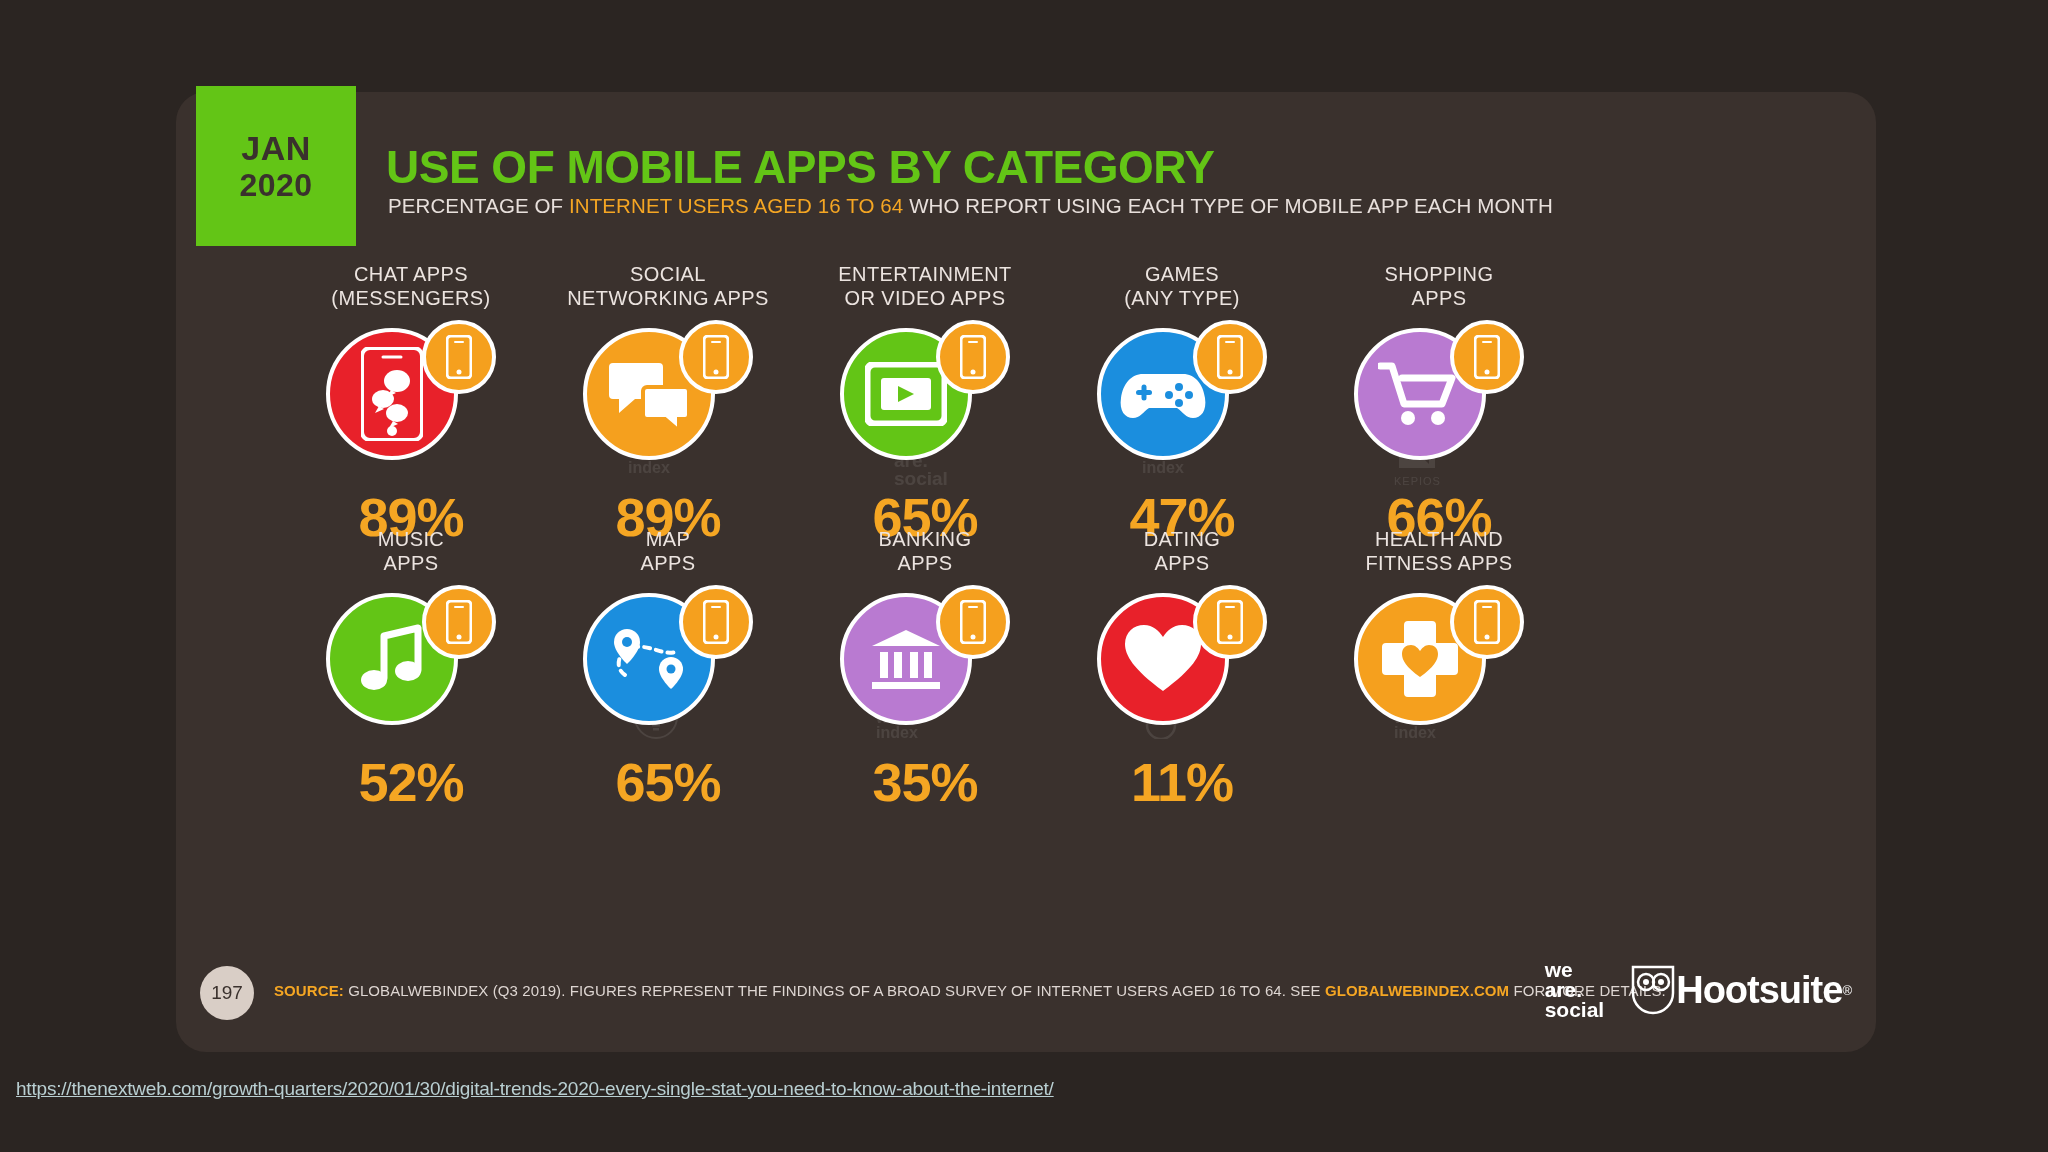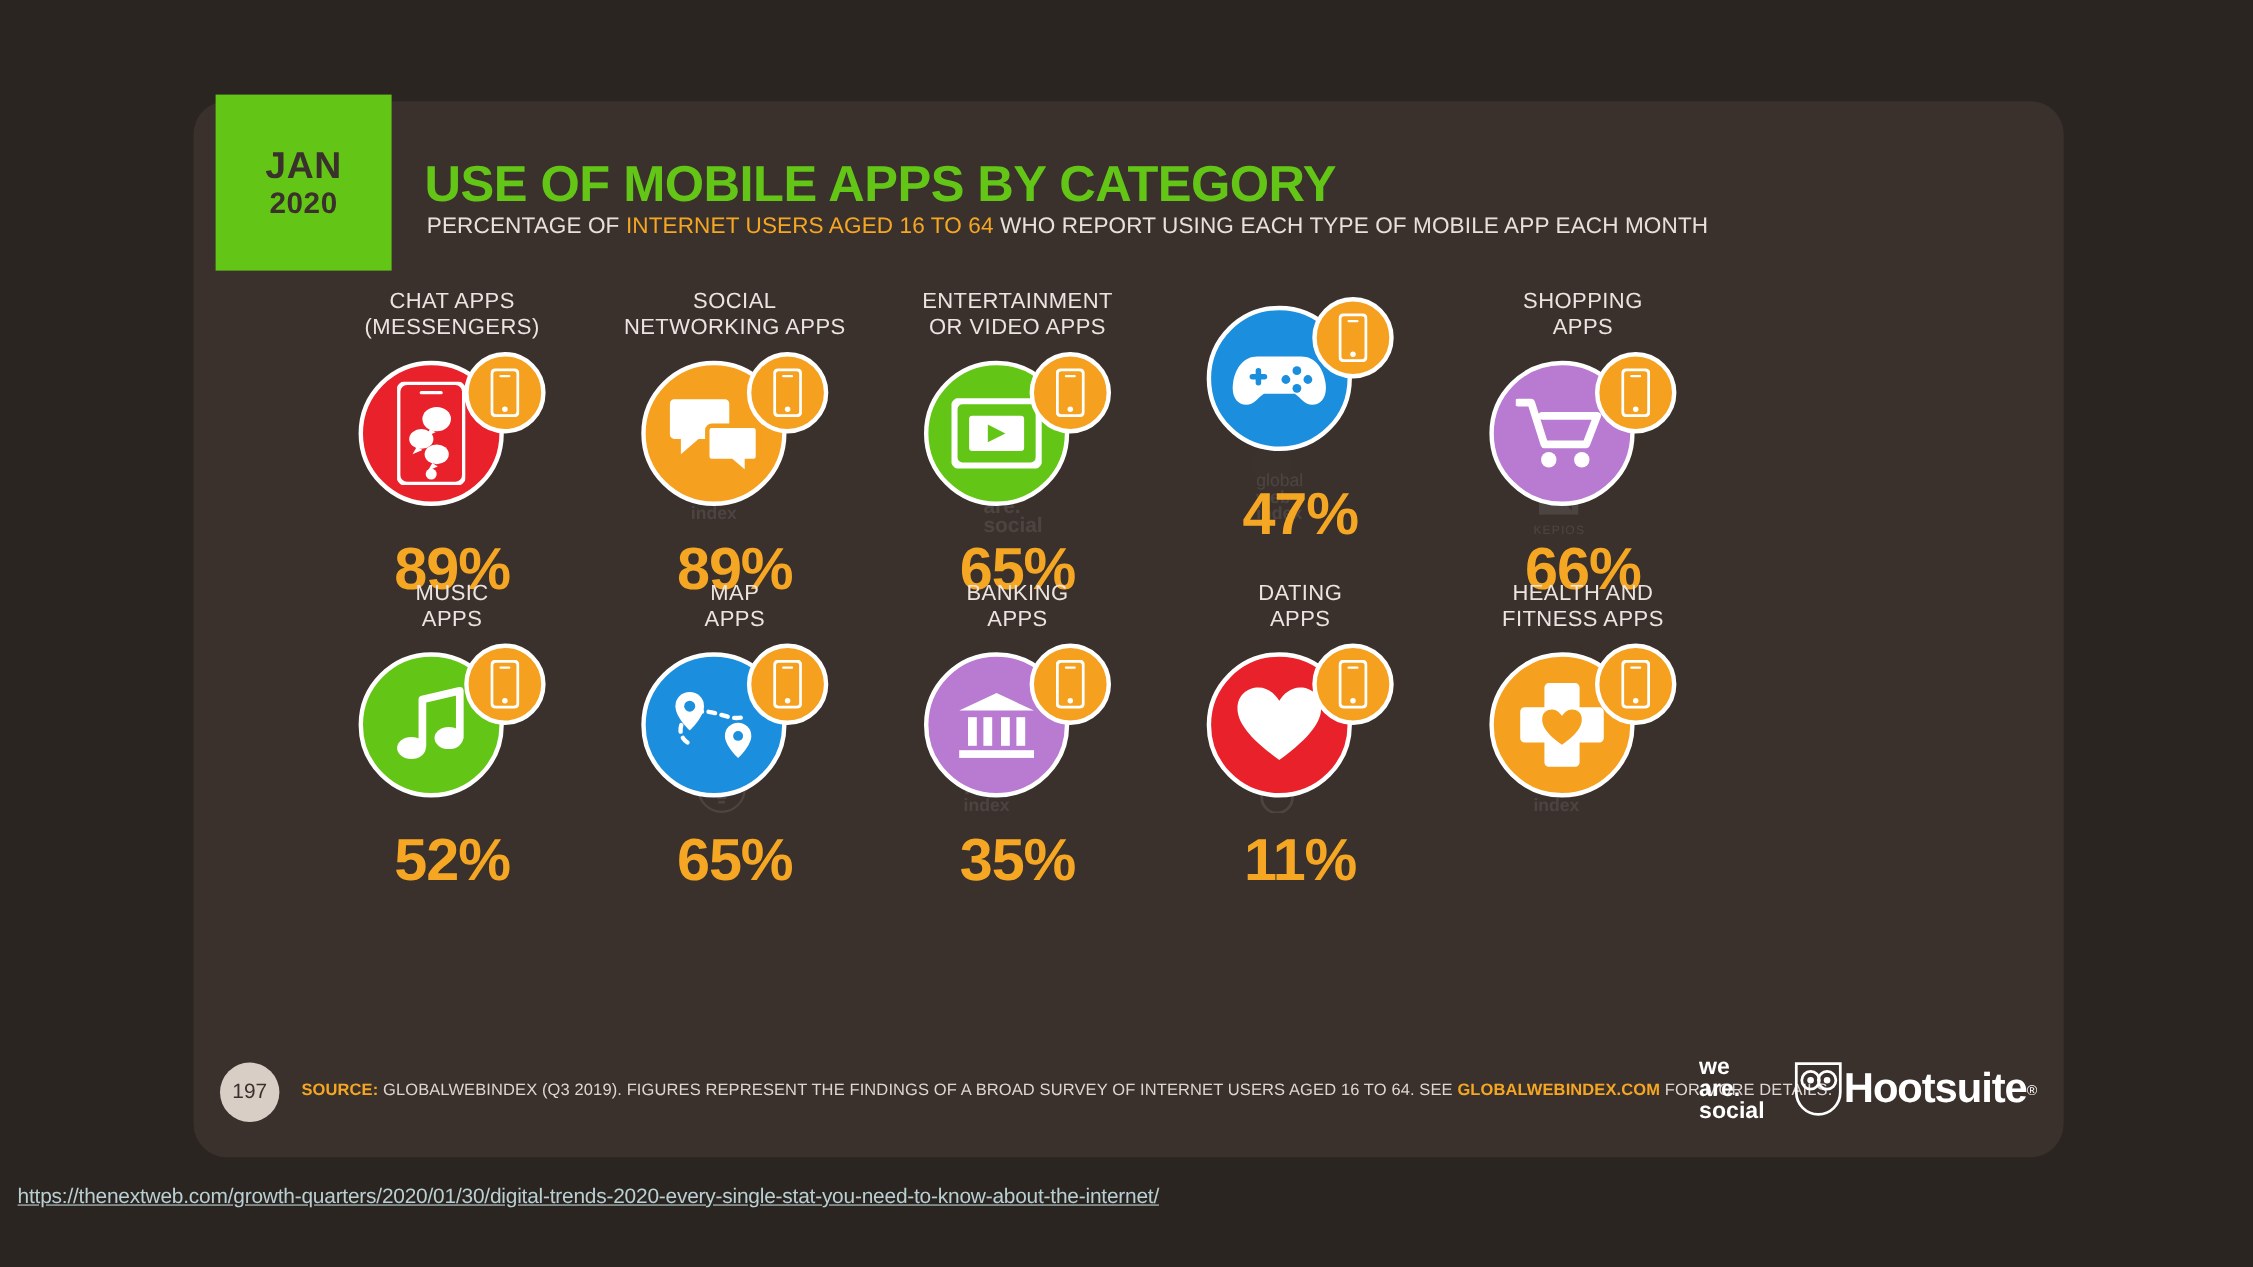--- a/index.html
+++ b/index.html
@@ -26,21 +26,21 @@
     width: 160px; height: 160px;
     background: #63c516;
     display: flex; flex-direction: column;
     align-items: center; justify-content: center;
     line-height: 1.0;
   }
   #date-badge .m, #date-badge .y {
     color: #3a312d; font-weight: bold; font-size: 34px;
     letter-spacing: .5px;
   }
-  #date-badge .y { font-size: 27px; margin-top: 4px; }
+  #date-badge .y { font-size: 32px; margin-top: 4px; }
 
   #title {
     position: absolute; left: 210px; top: 48px;
     color: #63c516; font-weight: bold; font-size: 46px;
     letter-spacing: -0.5px;
     white-space: nowrap;
   }
   #subtitle {
     position: absolute; left: 212px; top: 102px;
     font-size: 20.5px; letter-spacing: .1px; white-space: nowrap;
@@ -253,20 +253,24 @@
               <rect x="1" y="1" width="24" height="42" rx="4" fill="none" stroke="#fff" stroke-width="3"></rect>
               <line x1="9" y1="7" x2="17" y2="7" stroke="#fff" stroke-width="2" stroke-linecap="round"></line>
               <circle cx="13" cy="37" r="2.5" fill="#fff"></circle>
             </svg>
           </div>
         </div>
         <div class="pct">65%</div>
       </div>
 
       <div class="cell c3">
+        <div class="cat-label">
+          <span>GAMES</span><br>
+          <span>(ANY TYPE)</span>
+        </div>
         <div class="icon-wrap">
           <div class="bubble" style="background:#1b8ede">
             <svg width="88" height="56" viewBox="0 0 88 56">
               <path d="M24 8 h40 c12 0 20 10 22 24 c2 13 -4 20 -12 20 c-7 0 -10 -6 -16 -10 h-28 c-6 4 -9 10 -16 10 c-8 0 -14 -7 -12 -20 c2 -14 10 -24 22 -24 z" fill="#fff"></path>
               <rect x="17" y="24" width="16" height="5" rx="2.5" fill="#1b8ede"></rect>
               <rect x="22.5" y="18.5" width="5" height="16" rx="2.5" fill="#1b8ede"></rect>
               <circle cx="60" cy="21" r="4" fill="#1b8ede"></circle>
               <circle cx="70" cy="29" r="4" fill="#1b8ede"></circle>
               <circle cx="60" cy="37" r="4" fill="#1b8ede"></circle>
               <circle cx="50" cy="29" r="4" fill="#1b8ede"></circle>

